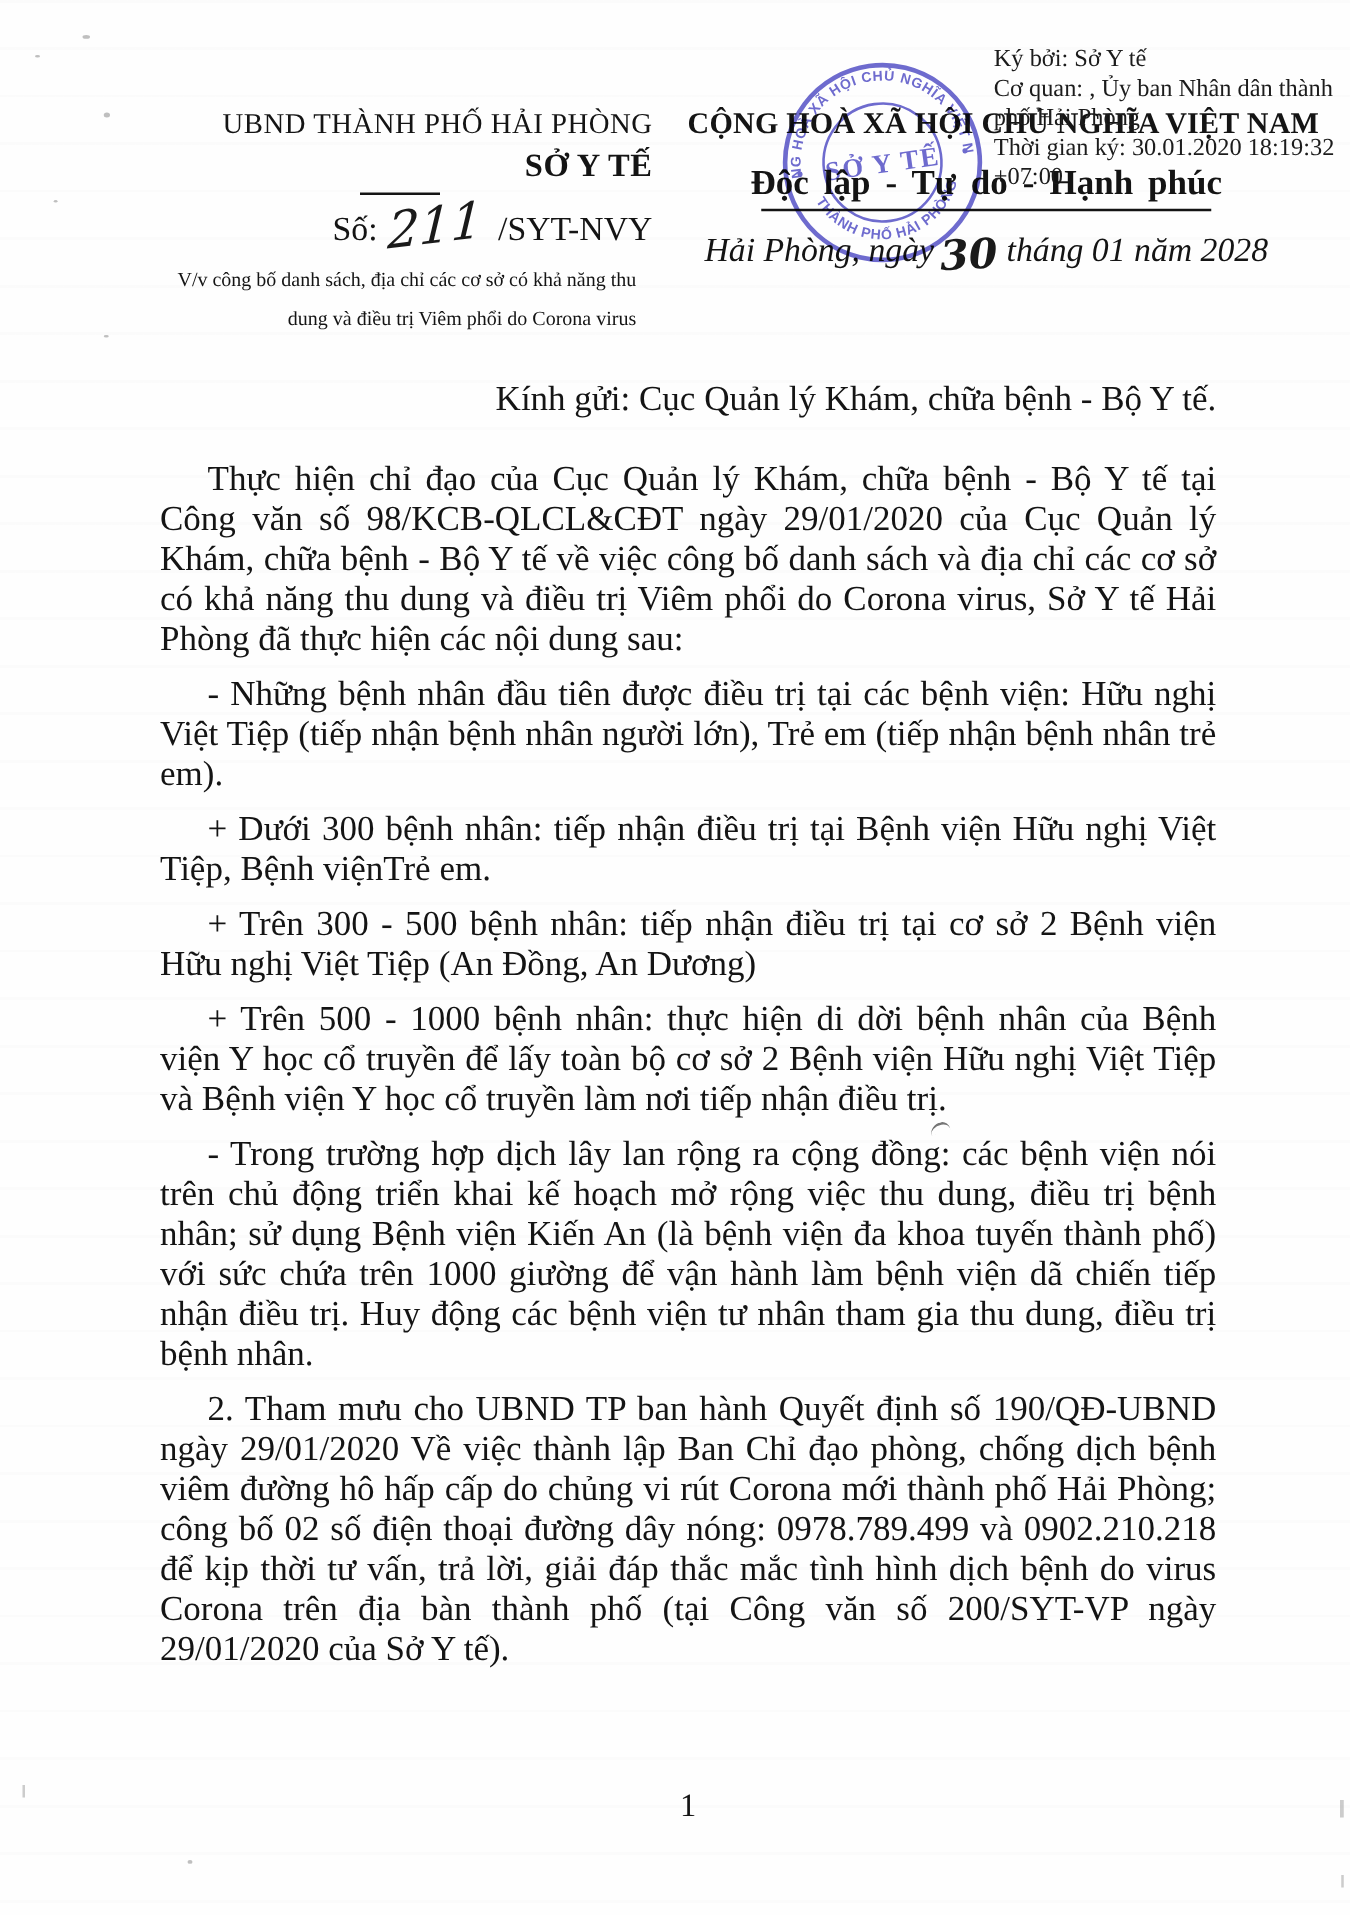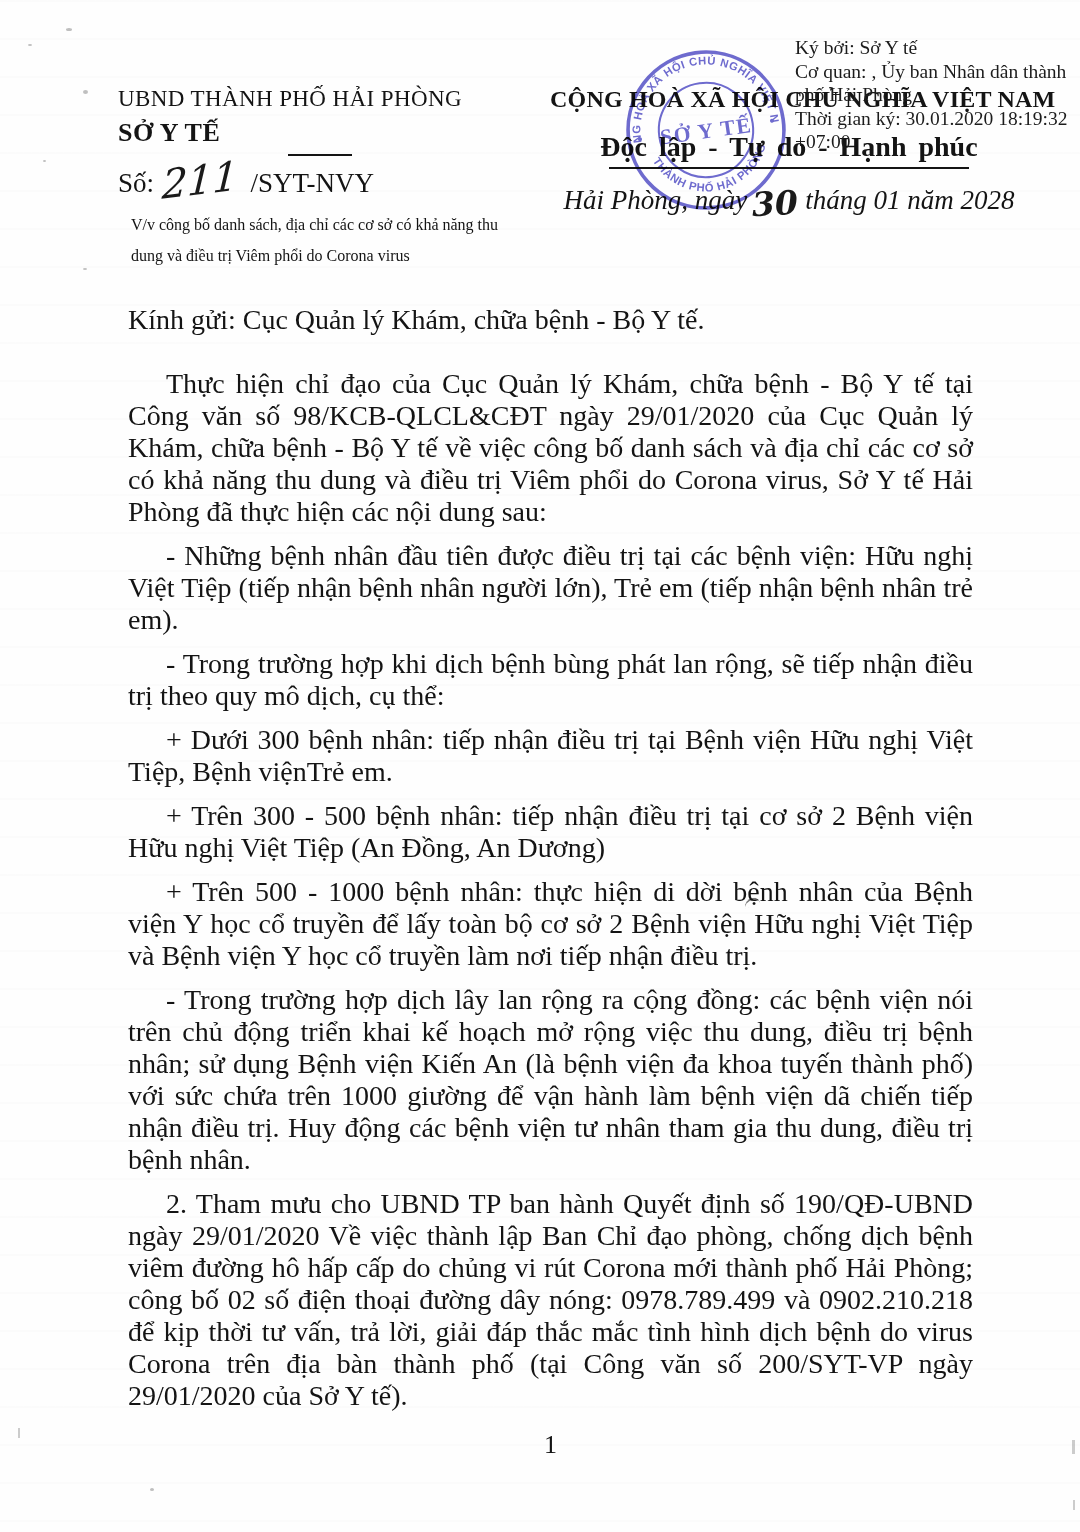--- a/index.html
+++ b/index.html
@@ -5,21 +5,21 @@
   html,body{margin:0;padding:0;background:#e8e8e8;}
   .page{
     position:relative; width:1080px; height:1532px; margin:0 auto;
     background:
       repeating-linear-gradient(180deg, rgba(0,0,0,0.012) 0 2px, rgba(255,255,255,0) 2px 38px),
       #fefefe;
     font-family:"Liberation Serif","DejaVu Serif",serif;
     color:#141414; overflow:hidden;
   }
   
-  .header-left{position:absolute; left:118px; top:86px; width:404px; text-align:left;}
+  .header-left{position:absolute; left:118px; top:86px; width:404px; text-align:right;}
   .org-parent{font-size:23px; letter-spacing:.4px; white-space:nowrap;}
   .org-name{font-size:26px; font-weight:bold; margin-top:6px; letter-spacing:.5px;}
   .org-underline{width:64px; border-top:2.5px solid #141414; margin:6px auto 0;}
   .doc-number{margin-top:12px; font-size:27px; white-space:nowrap;}
   .hw{font-family:"DejaVu Serif",serif; font-style:italic; color:#1a1a1a;}
   .hw-num{display:inline-block; font-size:40px; line-height:20px; transform:rotate(-7deg) skewX(-10deg); margin:0 12px 0 8px; position:relative; top:2px;}
   .doc-subject{margin:10px auto 0; width:378px; font-size:16px; line-height:31px;}
   .header-right{position:absolute; left:550px; top:86px; width:478px; text-align:center;}
   .quoc-hieu{font-size:24px; font-weight:bold; white-space:nowrap; letter-spacing:.2px;}
   .tieu-ngu{font-size:28px; font-weight:bold; margin-top:18px; word-spacing:5px;}
@@ -30,21 +30,21 @@
   .sig-block{position:absolute; left:795px; top:36px; width:300px; font-size:19.5px; line-height:23.5px; color:#1c1c1c;}
   
   .stamp{position:absolute; left:624px; top:48px; width:164px; height:164px; opacity:.8; mix-blend-mode:multiply; pointer-events:none;}
   .stamp svg{width:100%; height:100%;}
   .ring-outer{fill:none; stroke:var(--stamp-color,#4a46c3); stroke-width:3.6;}
   .ring-inner{fill:none; stroke:var(--stamp-color,#4a46c3); stroke-width:2;}
   .arc-text{fill:var(--stamp-color,#4a46c3); font-size:11px; font-weight:bold; letter-spacing:.6px; font-family:"Liberation Sans",sans-serif;}
   .stamp-center{fill:var(--stamp-color,#4a46c3); font-size:21px; font-weight:bold; letter-spacing:1.5px; font-family:"Liberation Serif",serif;}
   .stamp-dot{fill:var(--stamp-color,#4a46c3);}
   
-  .salutation{position:absolute; left:128px; top:304px; width:845px; text-align:left; font-size:28px;}
+  .salutation{position:absolute; left:128px; top:304px; width:845px; text-align:right; font-size:28px;}
   .body-text{position:absolute; left:128px; top:368px; width:845px; font-size:28px; line-height:32px; text-align:justify;}
   .body-text p{margin:0 0 12px 0; text-indent:38px;}
   .page-number{position:absolute; left:128px; top:1430px; width:845px; text-align:center; font-size:26px;}
   
   .speck{position:absolute; background:#8a8a8a; border-radius:50%; opacity:.55;}
   .edge-dash{position:absolute; background:#9a9a9a; opacity:.5;}
   .pen-mark{position:absolute; left:744px; top:898px; width:16px; height:7px;
     border-top:2px solid #3d3d3d; border-radius:60% 40% 0 0/100% 80% 0 0;
     transform:rotate(-12deg); opacity:.7;}
 </style>
@@ -102,21 +102,20 @@
         <text class="stamp-center" x="80" y="88" text-anchor="middle">SỞ Y TẾ</text>
       </g>
     </svg>
   </div>
 
   <div class="salutation">Kính gửi: Cục Quản lý Khám, chữa bệnh - Bộ Y tế.</div>
 
   <div class="body-text">
     <p>Thực hiện chỉ đạo của Cục Quản lý Khám, chữa bệnh - Bộ Y tế tại Công văn số 98/KCB-QLCL&amp;CĐT ngày 29/01/2020 của Cục Quản lý Khám, chữa bệnh - Bộ Y tế về việc công bố danh sách và địa chỉ các cơ sở có khả năng thu dung và điều trị Viêm phổi do Corona virus, Sở Y tế Hải Phòng đã thực hiện các nội dung sau:</p>
     <p>- Những bệnh nhân đầu tiên được điều trị tại các bệnh viện: Hữu nghị Việt Tiệp (tiếp nhận bệnh nhân người lớn), Trẻ em (tiếp nhận bệnh nhân trẻ em).</p>
-    <p>- Trong trường hợp khi dịch bệnh bùng phát lan rộng, sẽ tiếp nhận điều trị theo quy mô dịch, cụ thể:</p>
     <p>+ Dưới 300 bệnh nhân: tiếp nhận điều trị tại Bệnh viện Hữu nghị Việt Tiệp, Bệnh việnTrẻ em.</p>
     <p>+ Trên 300 - 500 bệnh nhân: tiếp nhận điều trị tại cơ sở 2 Bệnh viện Hữu nghị Việt Tiệp (An Đồng, An Dương)</p>
     <p>+ Trên 500 - 1000 bệnh nhân: thực hiện di dời bệnh nhân của Bệnh viện Y học cổ truyền để lấy toàn bộ cơ sở 2 Bệnh viện Hữu nghị Việt Tiệp và Bệnh viện Y học cổ truyền làm nơi tiếp nhận điều trị.</p>
     <p>- Trong trường hợp dịch lây lan rộng ra cộng đồng: các bệnh viện nói trên chủ động triển khai kế hoạch mở rộng việc thu dung, điều trị bệnh nhân; sử dụng Bệnh viện Kiến An (là bệnh viện đa khoa tuyến thành phố) với sức chứa trên 1000 giường để vận hành làm bệnh viện dã chiến tiếp nhận điều trị. Huy động các bệnh viện tư nhân tham gia thu dung, điều trị bệnh nhân.</p>
     <p>2. Tham mưu cho UBND TP ban hành Quyết định số 190/QĐ-UBND ngày 29/01/2020 Về việc thành lập Ban Chỉ đạo phòng, chống dịch bệnh viêm đường hô hấp cấp do chủng vi rút Corona mới thành phố Hải Phòng; công bố 02 số điện thoại đường dây nóng: 0978.789.499 và 0902.210.218 để kịp thời tư vấn, trả lời, giải đáp thắc mắc tình hình dịch bệnh do virus Corona trên địa bàn thành phố (tại Công văn số 200/SYT-VP ngày 29/01/2020 của Sở Y tế).</p>
   </div>
 
   <div class="page-number">1</div>
 
 </div>

